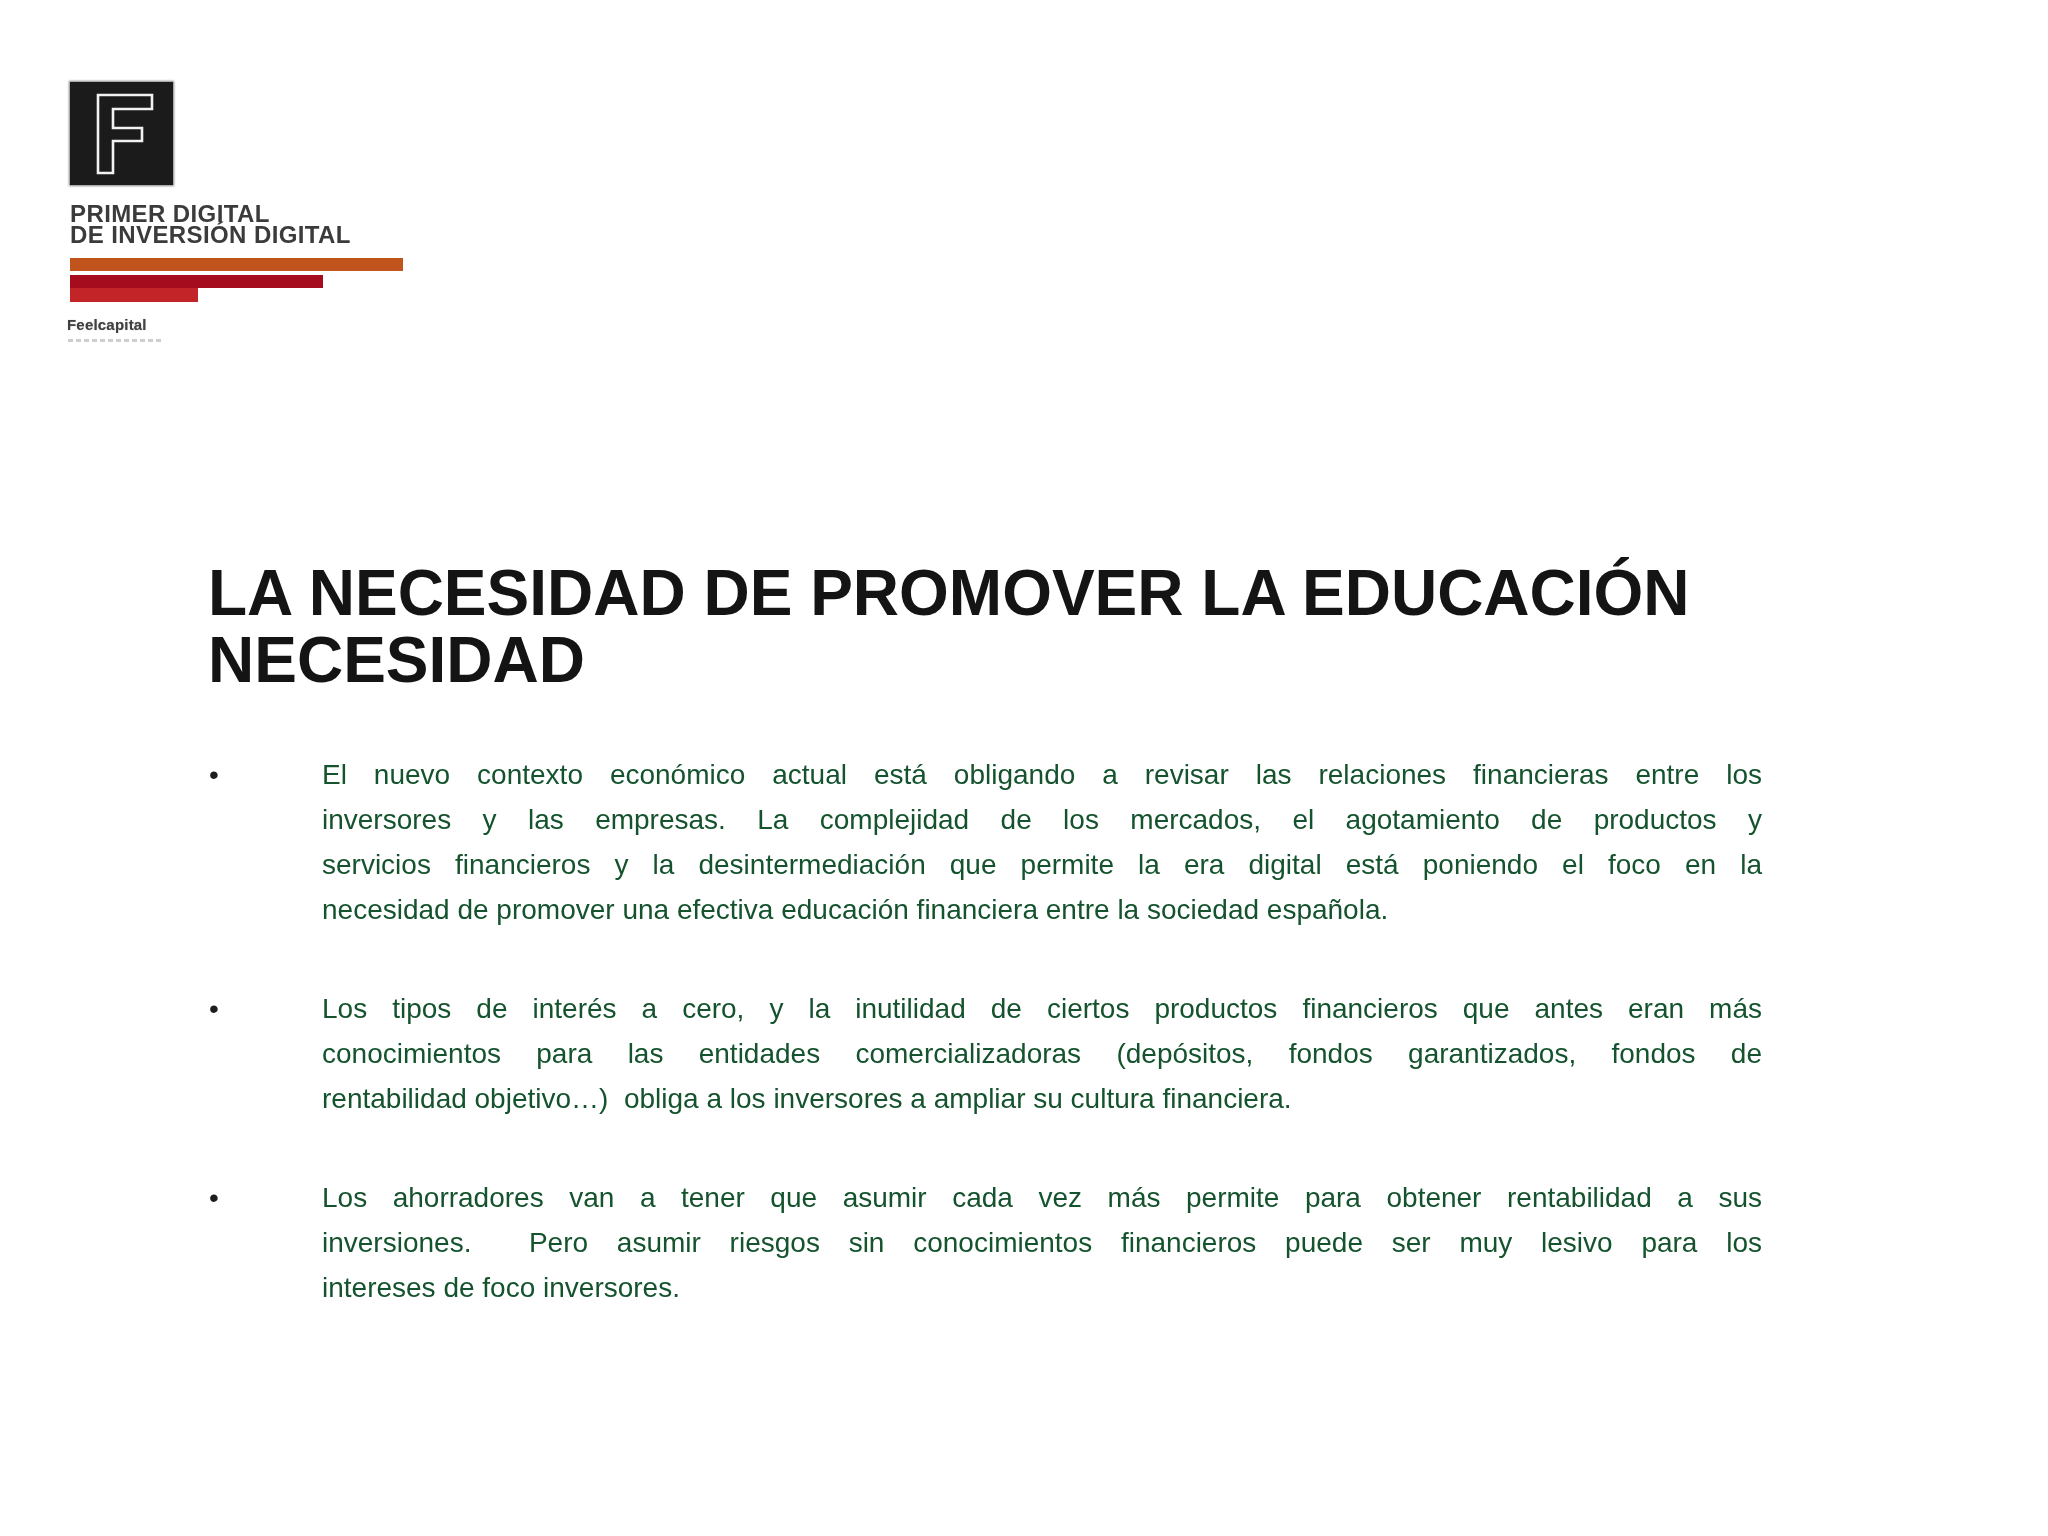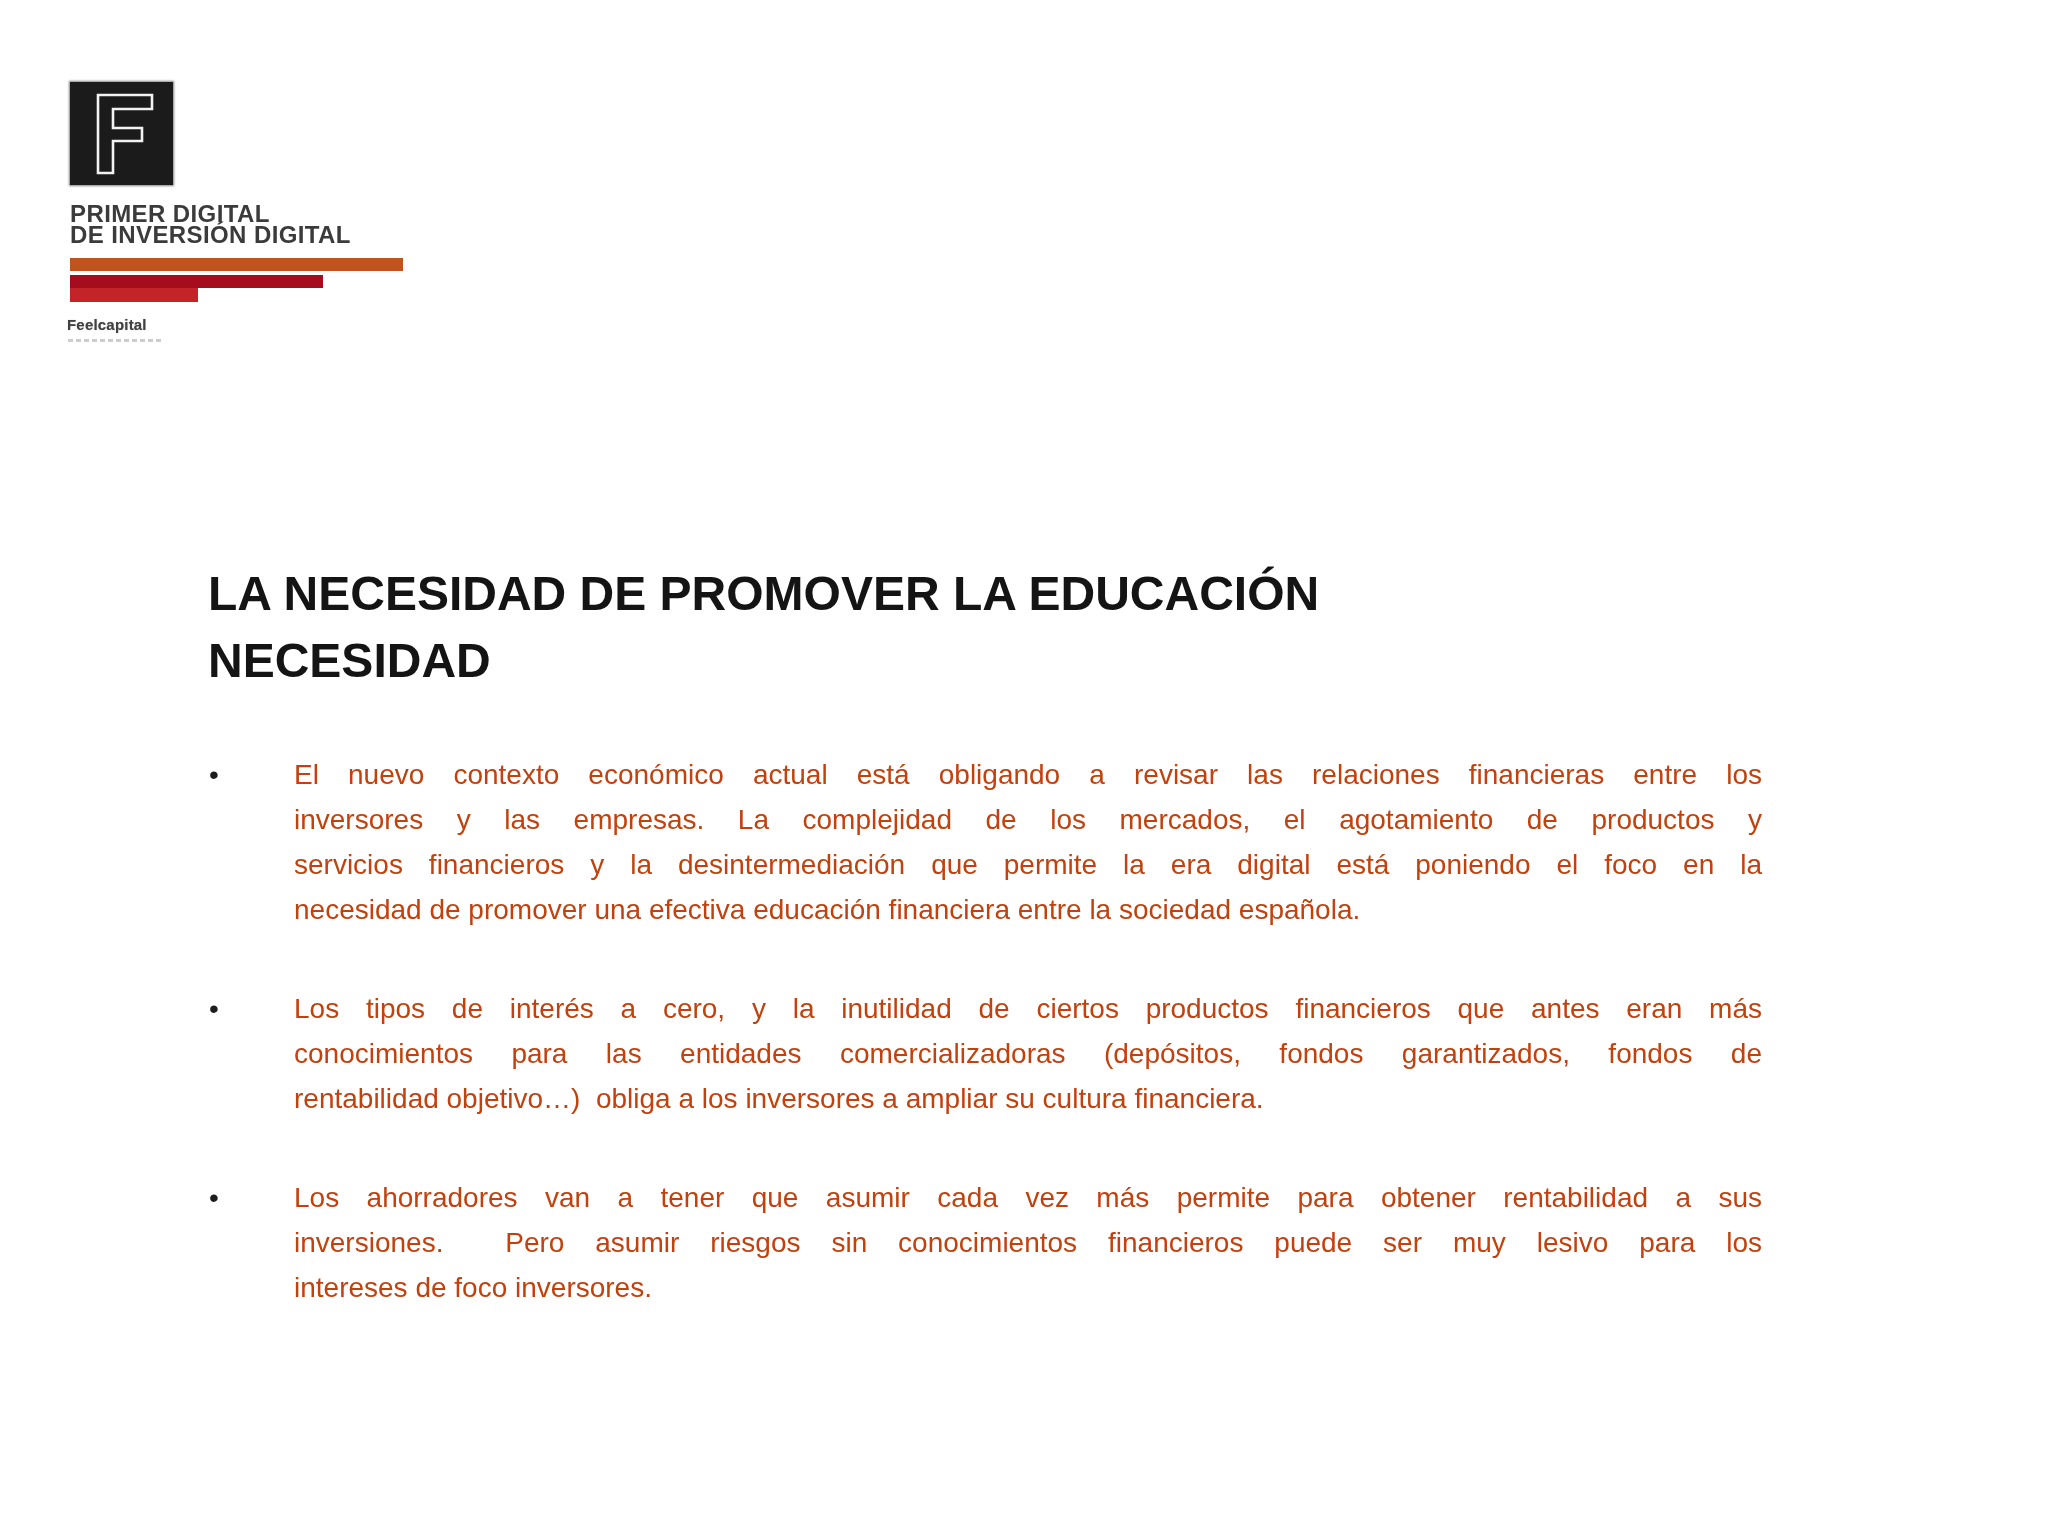--- a/index.html
+++ b/index.html
@@ -70,21 +70,21 @@
     width: 94px;
     height: 3px;
     background: repeating-linear-gradient(90deg, #cdcdcd 0 5px, #ffffff 5px 8px);
   }
 
   
   .page-title {
     position: absolute;
     left: 208px;
     top: 560px;
-    font-size: 48px;
+    font-size: 64px;
     font-weight: bold;
     line-height: 67px;
     letter-spacing: 0px;
     color: #141414;
     white-space: nowrap;
   }
 
   
   .bullet-list {
     position: absolute;
@@ -100,21 +100,22 @@
     flex: 0 0 85px;
     font-size: 28px;
     line-height: 45px;
     color: #1d1d1d;
     padding-left: 4px;
   }
   .btext {
     flex: 1 1 auto;
     font-size: 28px;
     line-height: 45px;
-    color: #c2410c;
+    color: #14532d;
+    margin-left: 28px;
   }
   .btext .jline {
     text-align: justify;
     text-align-last: justify;
     text-justify: inter-word;
     white-space: normal;
   }
   .btext .lline {
     text-align: left;
   }

